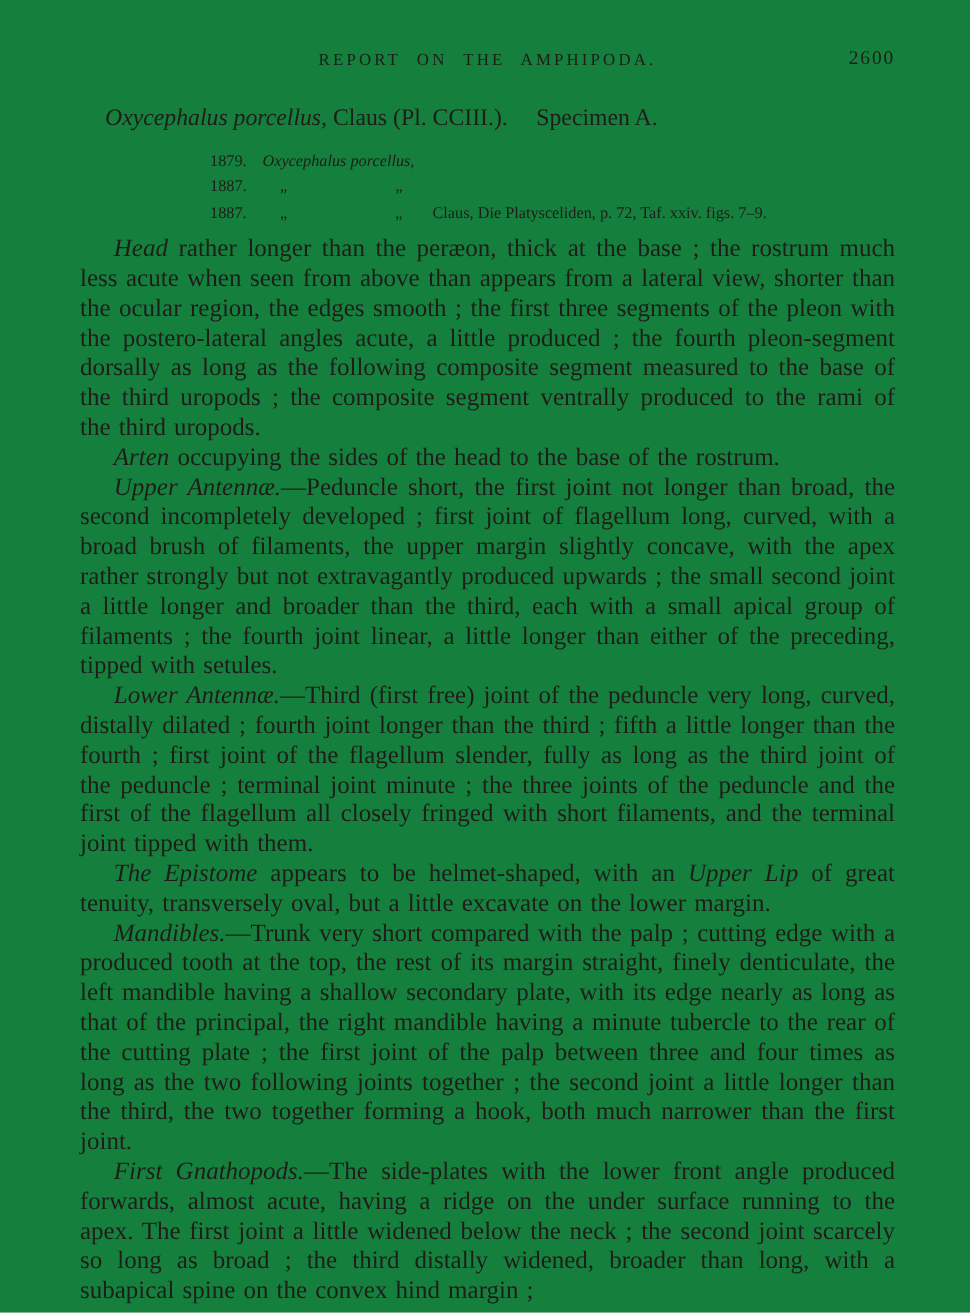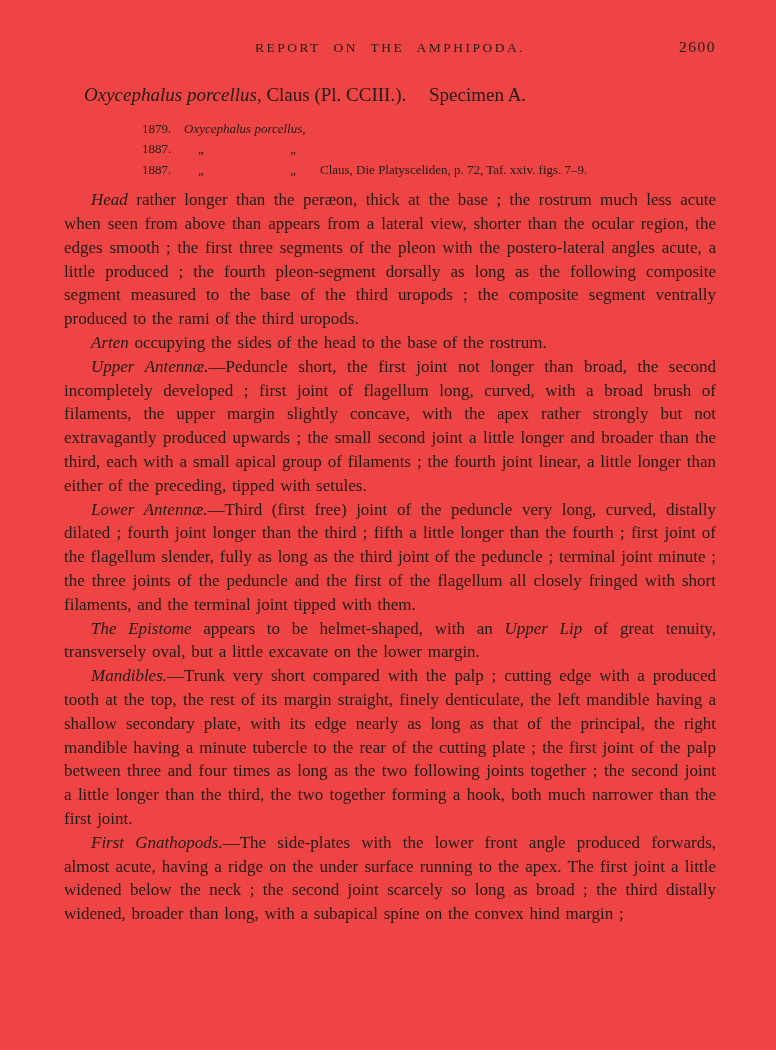--- a/index.html
+++ b/index.html
@@ -5,21 +5,21 @@
   html, body {
     margin: 0;
     padding: 0;
     background: #d8d6d2;
   }
   .page {
     position: relative;
     width: 776px;
     height: 1050px;
     margin: 0 auto;
-    background: #ef4444;
+    background: #15803d;
     color: #1f1d1a;
     font-family: "Liberation Serif", "DejaVu Serif", serif;
     box-sizing: border-box;
     padding: 40px 60px 0 64px;
     overflow: hidden;
   }
   
   .running-head {
     position: relative;
     height: 20px;
@@ -49,21 +49,21 @@
   
   .citations {
     margin-top: 13px;
     font-size: 13px;
     line-height: 20.4px;
   }
   .cite-row { display: flex; }
   .cite-year {
     flex: none;
     width: 42px;
-    margin-left: 78px;
+    margin-left: 104px;
   }
   .cite-name {
     flex: none;
     width: 136px;
     font-style: italic;
   }
   .cite-name.ditto {
     font-style: normal;
     display: flex;
     justify-content: space-between;
@@ -72,21 +72,21 @@
   }
   .cite-text {
     flex: 1;
     text-align: justify;
     padding-left: 20px;
     text-indent: -20px;
   }
   
   .body-text {
     margin-top: 8px;
-    font-size: 17px;
+    font-size: 20px;
     line-height: 23.8px;
     text-align: justify;
     word-spacing: 1.5px;
   }
   .body-text p {
     margin: 0;
     text-indent: 27px;
   }
 </style>
 </head>

